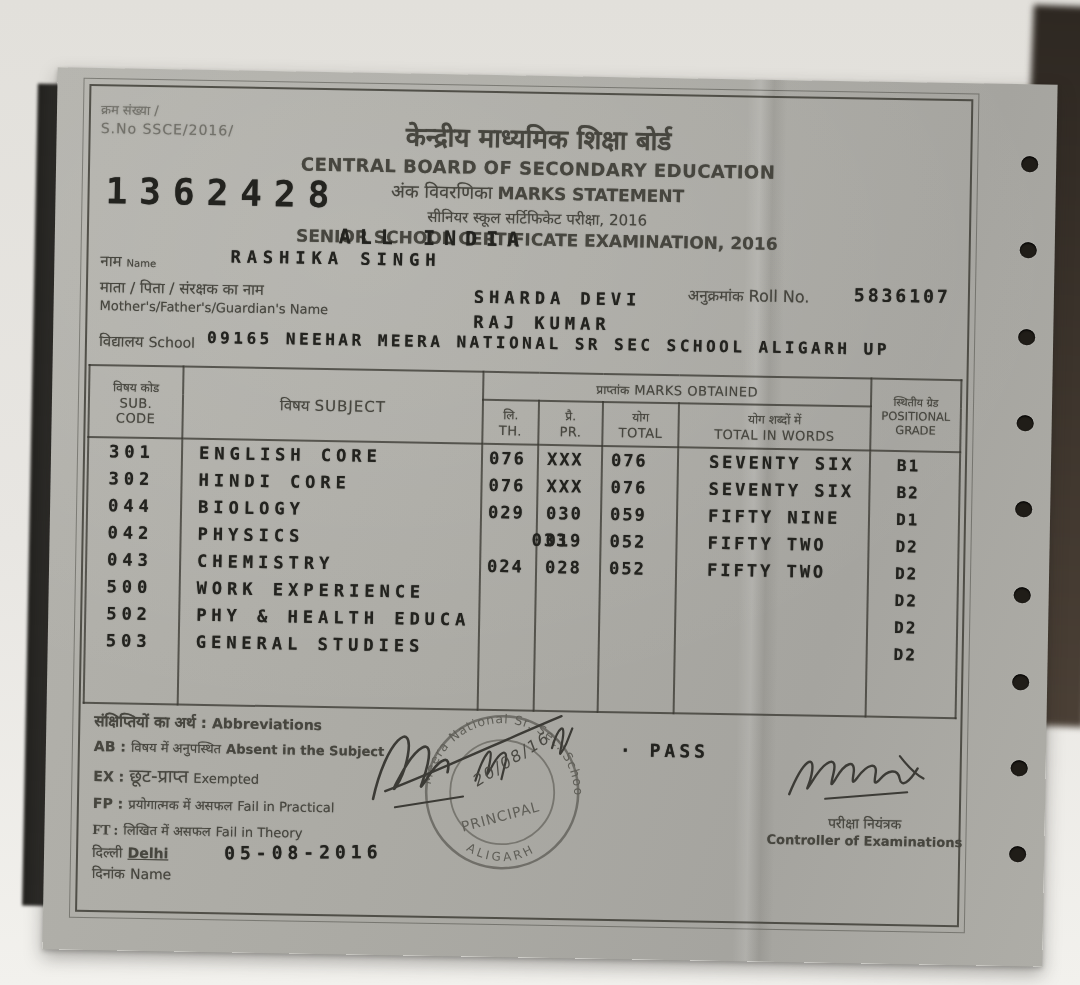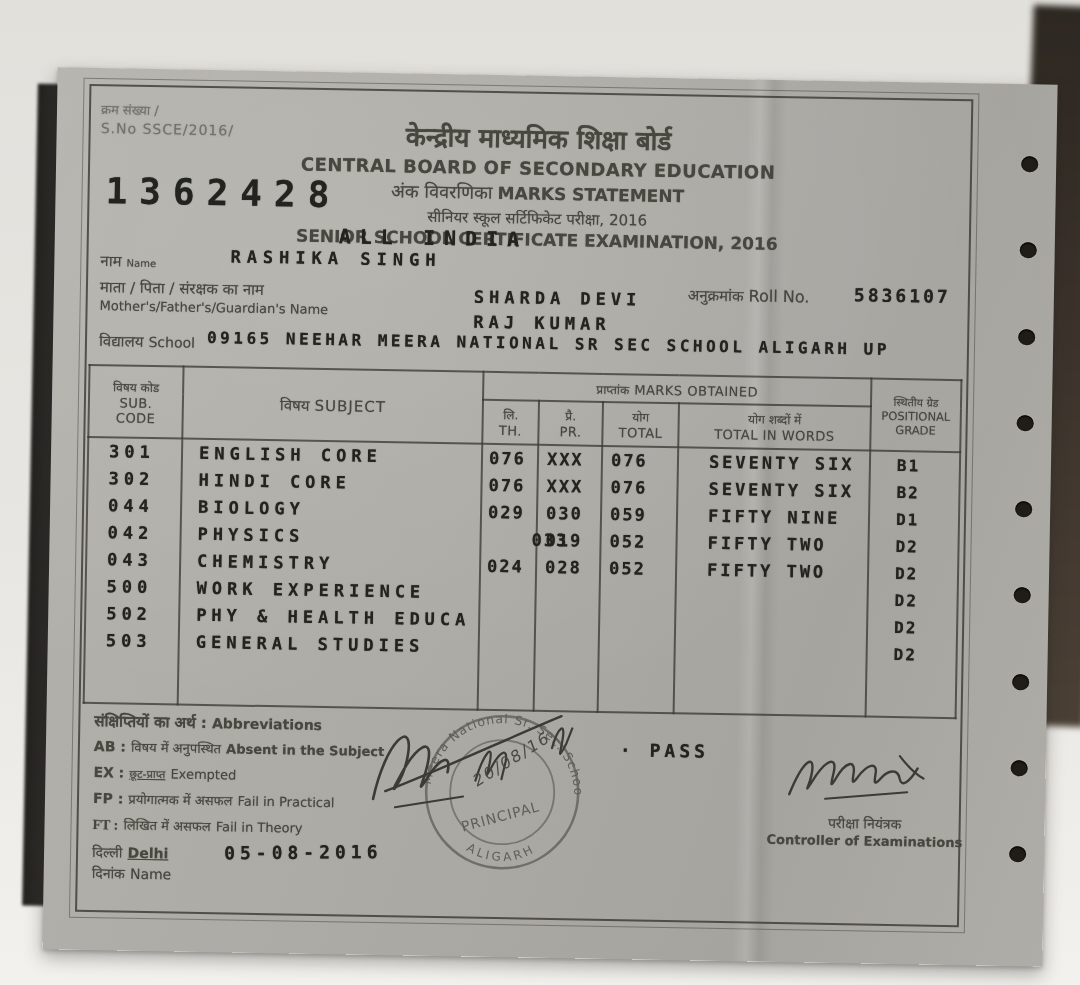--- a/index.html
+++ b/index.html
@@ -255,21 +255,21 @@
           <span class="hp" style="font-size:15px;font-weight:bold;">संक्षिप्तियों का अर्थ :</span>
           <span class="ep" style="font-size:14px;font-weight:bold;">Abbreviations</span>
         </div>
         <div style="margin-bottom:7px;">
           <span class="ep" style="font-size:14px;font-weight:bold;">AB :</span>
           <span class="hp" style="font-size:13px;">विषय में अनुपस्थित</span>
           <span class="ep" style="font-size:13px;font-weight:bold;">Absent in the Subject</span>
         </div>
         <div style="margin-bottom:7px;">
           <span class="ep" style="font-size:14px;font-weight:bold;">EX :</span>
-          <span class="hp" style="font-size:11px;text-decoration:underline;">छूट-प्राप्त</span>
+          <span class="hp" style="font-size:18px;">छूट-प्राप्त</span>
           <span class="ep" style="font-size:13px;">Exempted</span>
         </div>
         <div style="margin-bottom:7px;">
           <span class="ep" style="font-size:14px;font-weight:bold;">FP :</span>
           <span class="hp" style="font-size:13px;">प्रयोगात्मक में असफल</span>
           <span class="ep" style="font-size:13px;">Fail in Practical</span>
         </div>
         <div>
           <span class="ep" style="font-size:14px;font-weight:bold;font-family:Liberation Serif, serif;">FT :</span>
           <span class="hp" style="font-size:13px;">लिखित में असफल</span>

